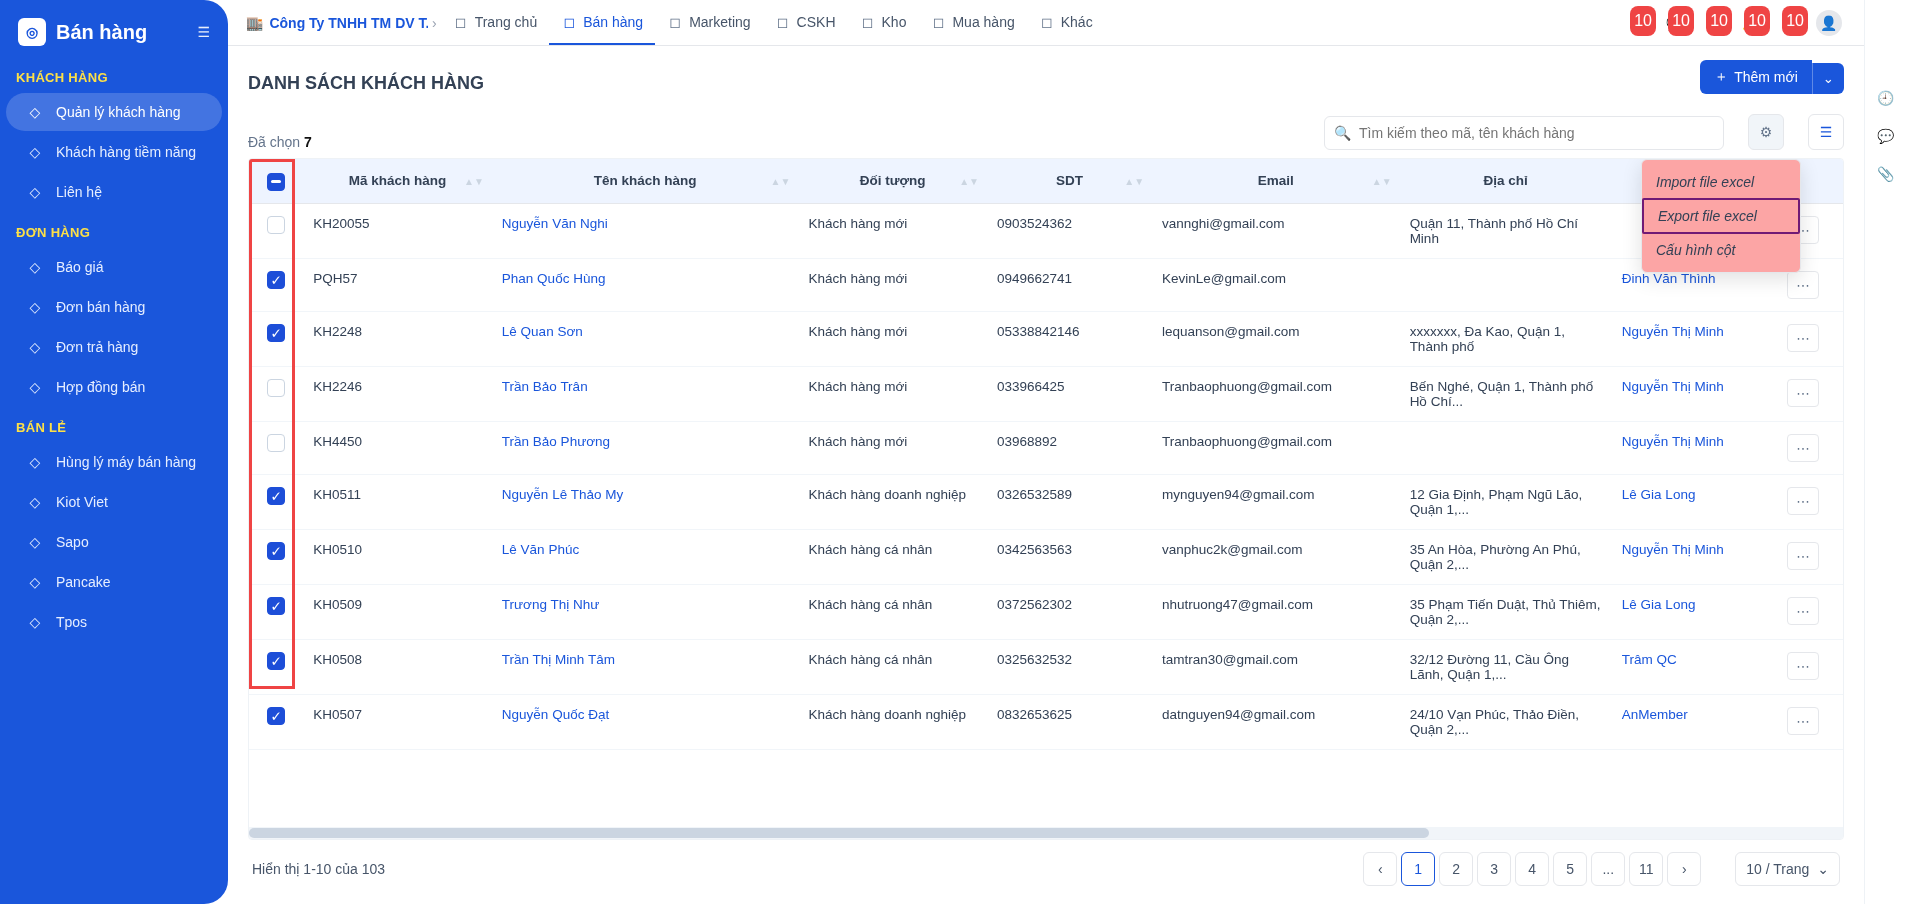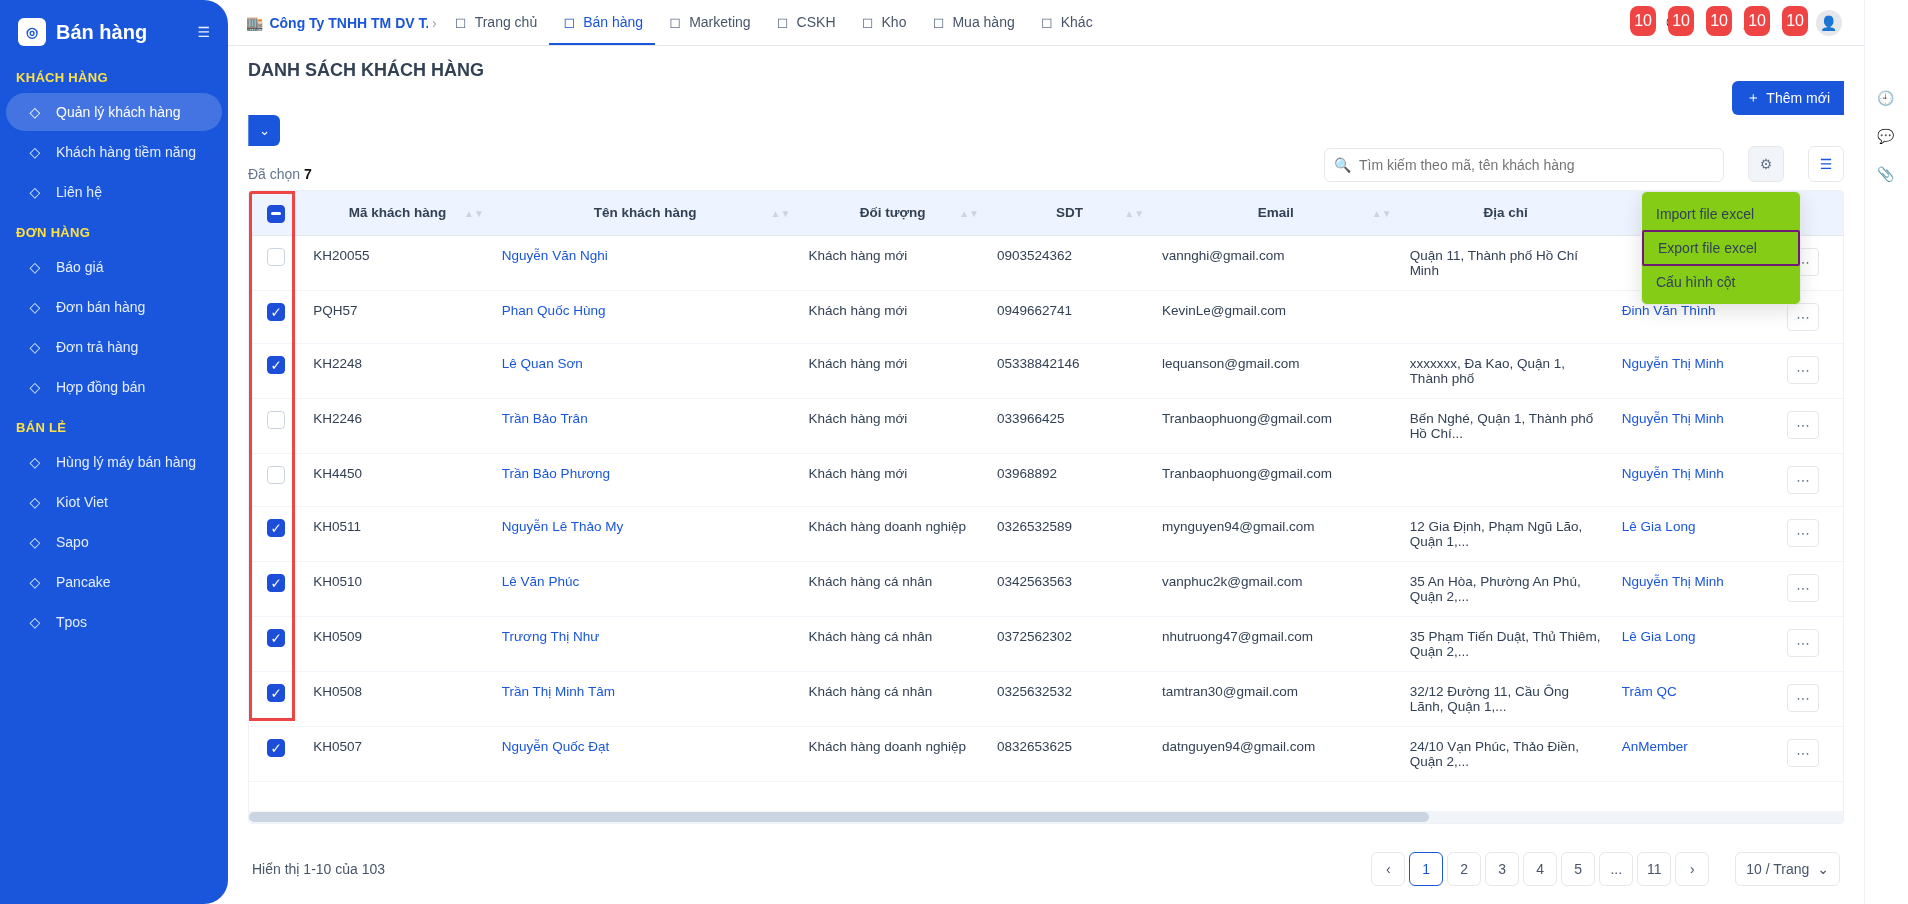--- a/index.html
+++ b/index.html
@@ -24,21 +24,21 @@
 .nav-tab.active { color:#1a56db;border-bottom-color:#1a56db;}
 .nav-tab .icon { width:16px;height:16px;display:inline-flex;align-items:center;justify-content:center;color:#64748b;}
 .nav-tab.active .icon{color:#1a56db;}
 .spacer{flex:1;}
 .topbar-right{display:flex;align-items:center;gap:16px;padding-right:12px;}
 .top-icon{position:relative;width:22px;height:22px;display:flex;align-items:center;justify-content:center;color:#64748b;cursor:pointer;}
 .badge{position:absolute;top:-6px;right:-8px;background:#ef4444;color:#fff;font-size:16px;border-radius:8px;padding:8px 4px;line-height:14px;min-width:16px;text-align:left;}
 .avatar{width:26px;height:26px;border-radius:50%;background:#e5e7eb;display:flex;align-items:center;justify-content:center;color:#9aa3b2;}
 
 .content{padding:14px 20px;display:flex;flex-direction:column;flex:1;min-height:0;}
-.page-head{display:flex;align-items:flex-start;margin-bottom:0;flex-direction:column;}
+.page-head{display:flex;align-items:flex-end;margin-bottom:20px;}
 .page-title{font-size:18px;font-weight:700;color:#334155;}
 .btn-primary{margin-left:auto;background:#1a56db;color:#fff;border:none;border-radius:6px 0 0 6px;padding:8px 14px;cursor:pointer;display:flex;align-items:center;gap:6px;font-size:14px;}
 .btn-primary-dd{background:#1a56db;color:#fff;border:none;border-left:1px solid rgba(255,255,255,.3);border-radius:0 6px 6px 0;padding:8px 10px;cursor:pointer;}
 
 .toolbar{display:flex;align-items:flex-end;gap:24px;margin-bottom:8px;}
 .selected-info{color:#64748b;}
 .selected-info b{color:#111;font-weight:700;}
 .search-wrap{margin-left:auto;position:relative;width:400px;}
 .search-input{width:100%;border:1px solid #e5e7eb;border-radius:6px;padding:8px 12px 8px 34px;font-size:14px;outline:none;color:#475569;}
 .search-wrap .sicon{position:absolute;left:10px;top:50%;transform:translateY(-50%);color:#9aa3b2;}
@@ -53,26 +53,26 @@
 .chk{width:18px;height:18px;border:1.5px solid #cbd5e1;border-radius:4px;display:inline-flex;align-items:center;justify-content:center;cursor:pointer;background:#fff;}
 .chk.checked{background:#1d4ed8;border-color:#1d4ed8;color:#fff;}
 .chk.indet{background:#1d4ed8;border-color:#1d4ed8;}
 .chk.indet::after{content:"";width:10px;height:3px;background:#fff;border-radius:2px;}
 .link{color:#1a56db;cursor:pointer;}
 .sort{position:absolute;right:8px;top:50%;transform:translateY(-50%);color:#cbd5e1;font-size:10px;display:flex;flex-direction:column;line-height:7px;}
 .row-more{width:32px;height:28px;border:1px solid #e5e7eb;border-radius:4px;display:flex;align-items:center;justify-content:center;color:#64748b;cursor:pointer;}
 .col-chk{width:46px;text-align:center;}
 .col-actions{width:56px;text-align:center;}
 
-.dropdown{position:absolute;top:0;right:42px;background:#84cc16;border:1px solid #e5e7eb;border-radius:6px;box-shadow:0 6px 20px rgba(0,0,0,.12);padding:6px 0;width:160px;z-index:20;}
+.dropdown{position:absolute;top:0;right:42px;background:#fca5a5;border:1px solid #e5e7eb;border-radius:6px;box-shadow:0 6px 20px rgba(0,0,0,.12);padding:6px 0;width:160px;z-index:20;font-style:italic;}
 .dropdown-item{padding:8px 14px;cursor:pointer;color:#334155;}
 .highlight-box{border:2px solid #701a75;border-radius:2px;}
 .chk-col-highlight{position:absolute;top:0;left:0;width:46px;height:530px;border:3px solid #ef4444;pointer-events:none;z-index:15;}
 
-.footer{display:flex;align-items:center;padding:28px 4px 4px;gap:14px;}
+.footer{display:flex;align-items:center;padding:12px 4px 4px;gap:22px;}
 .footer-info{color:#475569;}
 .pager{margin-left:auto;display:flex;align-items:center;gap:4px;}
 .pg{min-width:34px;height:34px;border:1px solid #e5e7eb;border-radius:6px;display:flex;align-items:center;justify-content:center;color:#475569;cursor:pointer;background:#fff;}
 .pg.active{border-color:#1a56db;color:#1a56db;}
 .page-size{margin-left:12px;border:1px solid #e5e7eb;border-radius:6px;padding:0 10px;height:34px;display:flex;align-items:center;gap:8px;color:#475569;cursor:pointer;}
 
 .right-rail{width:44px;border-left:1px solid #eef2f6;display:flex;flex-direction:column;align-items:center;padding-top:90px;gap:22px;color:#94a3b8;}
 .right-rail .ri{cursor:pointer;}
 
 .scroll-x{position:absolute;bottom:0;left:0;right:0;height:12px;background:#f1f5f9;}

